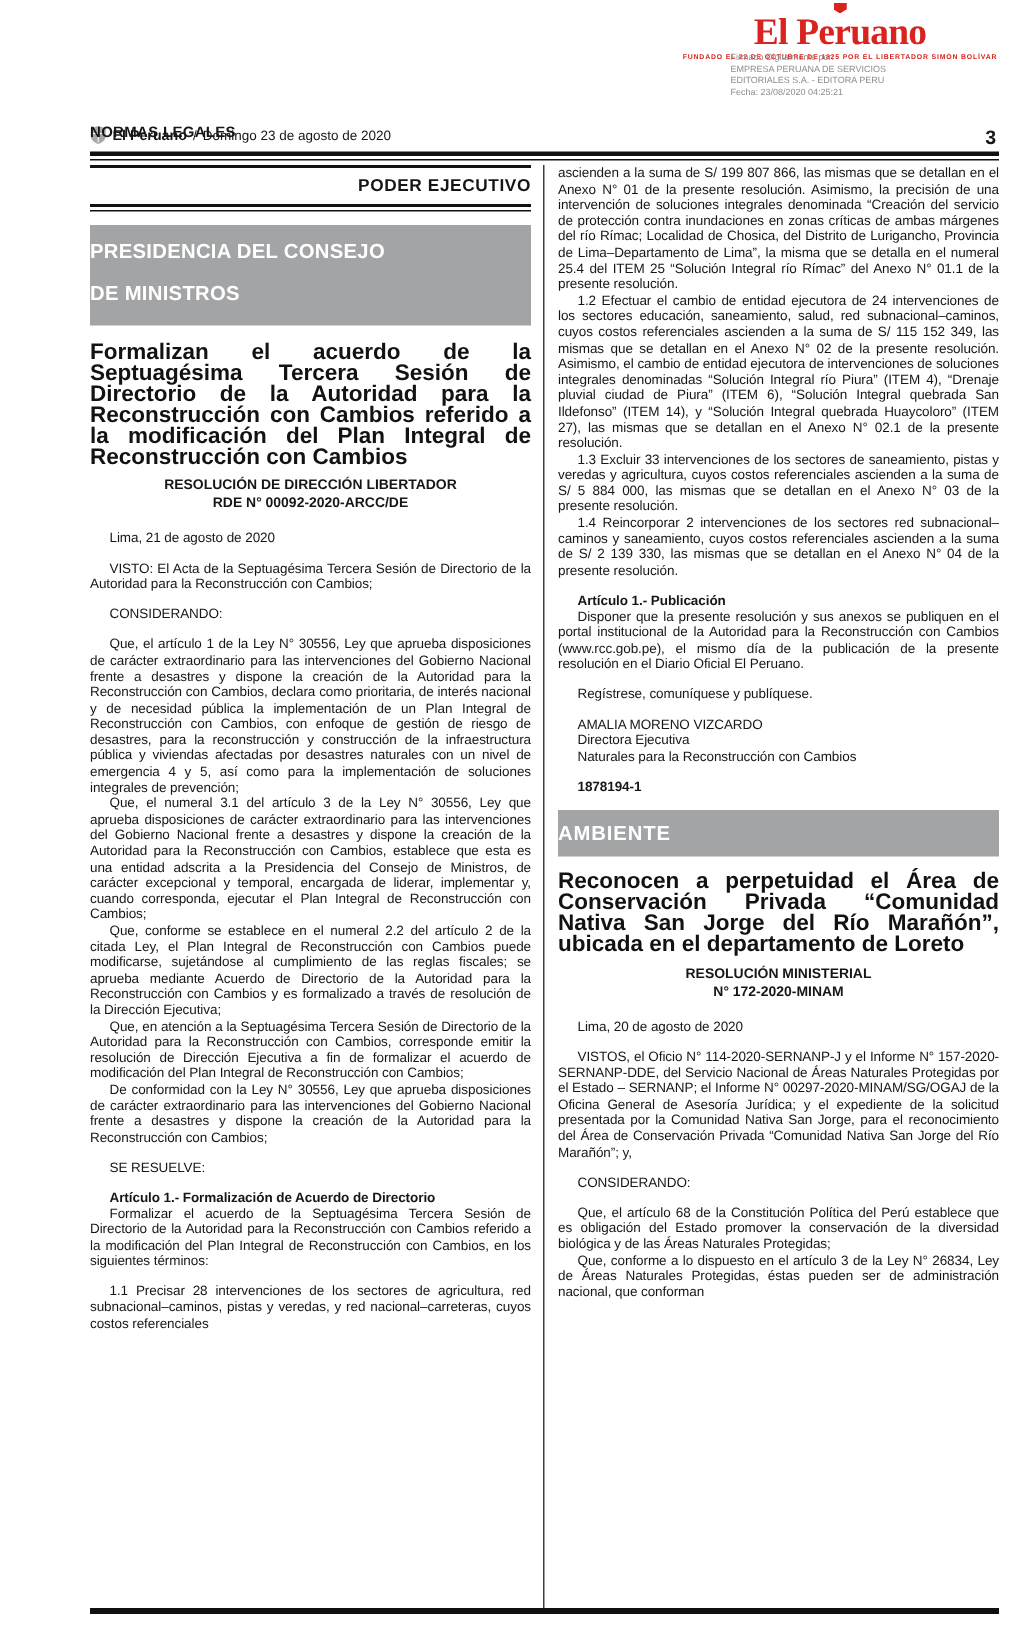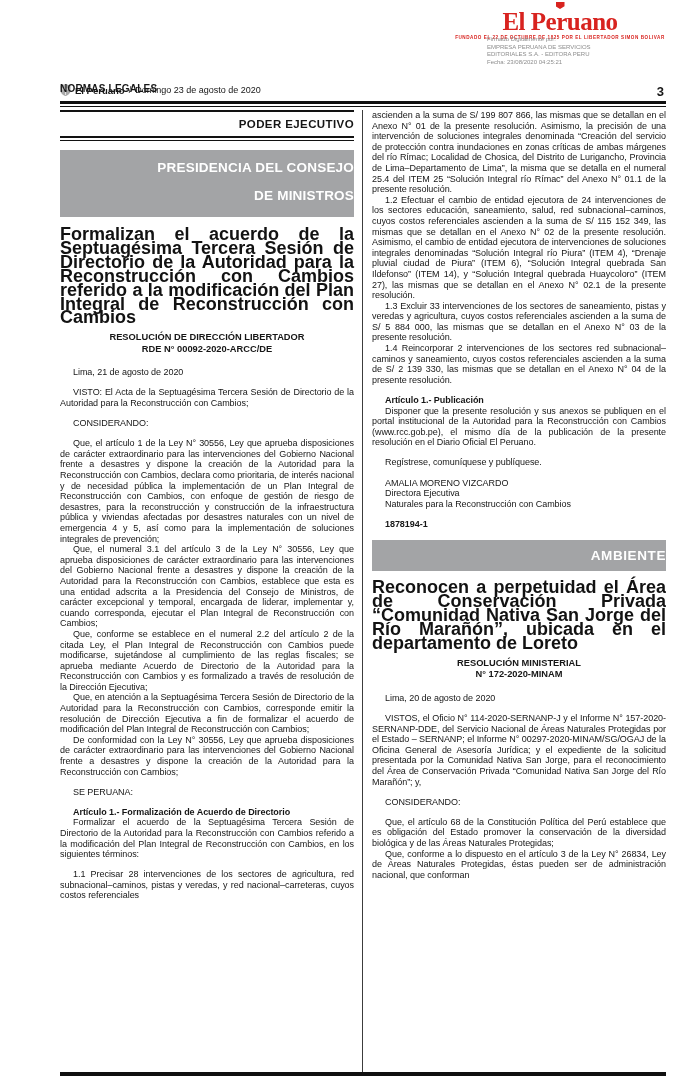--- a/index.html
+++ b/index.html
@@ -29,24 +29,24 @@
     border-top:3px solid #101010;border-bottom:1px solid #101010;}
   .page-bottom-rule{position:absolute;top:1072px;left:60px;right:13px;border-top:4px solid #101010;}
   
   .columns{position:absolute;top:110px;left:60px;right:13px;bottom:9px;display:flex;overflow:hidden;}
   .col-left{width:303px;padding-right:8px;border-right:1px solid #3c3c3c;box-sizing:border-box;}
   .col-right{flex:1;padding-left:9px;overflow:hidden;}
   
   .rubric{border-top:2.5px solid #121212;text-align:right;font-weight:bold;
     font-size:11.5px;padding:6px 0 6px;letter-spacing:0.4px;}
   .double-rule{height:2px;border-top:2.5px solid #121212;border-bottom:1px solid #121212;margin-bottom:9px;}
-  .gray-box{background:#a3a4a6;color:#ffffff;font-weight:bold;text-align:right;}
+  .gray-box{background:#a3a4a6;color:#ffffff;font-weight:bold;text-align:left;}
   .ministry-box{font-size:13.5px;line-height:28px;padding:4px 0 7px;margin-bottom:11px;letter-spacing:0.2px;}
   .ambiente-box{font-size:13.5px;padding:8px 0;margin:11px 0 10px;letter-spacing:0.6px;}
-  .article-title{font-weight:bold;font-size:18px;line-height:13.9px;text-align:justify;
+  .article-title{font-weight:bold;font-size:15px;line-height:13.9px;text-align:justify;
     margin:2px 0 7px;color:#121212;}
   .res-heading{text-align:center;font-weight:bold;font-size:9.3px;line-height:11.5px;margin:7px 0 3px;}
   
   .body-text{margin-top:12px;}
   .body-text p{margin:0;font-size:9px;line-height:10.6px;text-align:justify;letter-spacing:-0.05px;}
   .body-text p.indent{text-indent:13px;}
   .body-text p.bold{font-weight:bold;}
   .body-text p.gap{margin-top:9.5px;}
   .crest-icon{width:11px;height:12px;display:inline-block;}
 </style>
@@ -97,21 +97,21 @@
     </div>
     <div class="body-text">
         <p class="indent ">Lima, 21 de agosto de 2020</p>
         <p class="indent gap">VISTO: El Acta de la Septuagésima Tercera Sesión de Directorio de la Autoridad para la Reconstrucción con Cambios;</p>
         <p class="indent gap">CONSIDERANDO:</p>
         <p class="indent gap">Que, el artículo 1 de la Ley N° 30556, Ley que aprueba disposiciones de carácter extraordinario para las intervenciones del Gobierno Nacional frente a desastres y dispone la creación de la Autoridad para la Reconstrucción con Cambios, declara como prioritaria, de interés nacional y de necesidad pública la implementación de un Plan Integral de Reconstrucción con Cambios, con enfoque de gestión de riesgo de desastres, para la reconstrucción y construcción de la infraestructura pública y viviendas afectadas por desastres naturales con un nivel de emergencia 4 y 5, así como para la implementación de soluciones integrales de prevención;</p>
         <p class="indent ">Que, el numeral 3.1 del artículo 3 de la Ley N° 30556, Ley que aprueba disposiciones de carácter extraordinario para las intervenciones del Gobierno Nacional frente a desastres y dispone la creación de la Autoridad para la Reconstrucción con Cambios, establece que esta es una entidad adscrita a la Presidencia del Consejo de Ministros, de carácter excepcional y temporal, encargada de liderar, implementar y, cuando corresponda, ejecutar el Plan Integral de Reconstrucción con Cambios;</p>
         <p class="indent ">Que, conforme se establece en el numeral 2.2 del artículo 2 de la citada Ley, el Plan Integral de Reconstrucción con Cambios puede modificarse, sujetándose al cumplimiento de las reglas fiscales; se aprueba mediante Acuerdo de Directorio de la Autoridad para la Reconstrucción con Cambios y es formalizado a través de resolución de la Dirección Ejecutiva;</p>
         <p class="indent ">Que, en atención a la Septuagésima Tercera Sesión de Directorio de la Autoridad para la Reconstrucción con Cambios, corresponde emitir la resolución de Dirección Ejecutiva a fin de formalizar el acuerdo de modificación del Plan Integral de Reconstrucción con Cambios;</p>
         <p class="indent ">De conformidad con la Ley N° 30556, Ley que aprueba disposiciones de carácter extraordinario para las intervenciones del Gobierno Nacional frente a desastres y dispone la creación de la Autoridad para la Reconstrucción con Cambios;</p>
-        <p class="indent gap">SE PERUANA:</p>
+        <p class="indent gap">SE RESUELVE:</p>
         <p class="indent bold gap">Artículo 1.- Formalización de Acuerdo de Directorio</p>
         <p class="indent ">Formalizar el acuerdo de la Septuagésima Tercera Sesión de Directorio de la Autoridad para la Reconstrucción con Cambios referido a la modificación del Plan Integral de Reconstrucción con Cambios, en los siguientes términos:</p>
         <p class="indent gap">1.1 Precisar 28 intervenciones de los sectores de agricultura, red subnacional–caminos, pistas y veredas, y red nacional–carreteras, cuyos costos referenciales</p>
       </div>
   </div>
 
   <div class="col-right">
     <div class="body-text" style="margin-top:0;">
         <p class="">ascienden a la suma de S/ 199 807 866, las mismas que se detallan en el Anexo N° 01 de la presente resolución. Asimismo, la precisión de una intervención de soluciones integrales denominada “Creación del servicio de protección contra inundaciones en zonas críticas de ambas márgenes del río Rímac; Localidad de Chosica, del Distrito de Lurigancho, Provincia de Lima–Departamento de Lima”, la misma que se detalla en el numeral 25.4 del ITEM 25 “Solución Integral río Rímac” del Anexo N° 01.1 de la presente resolución.</p>
         <p class="indent ">1.2 Efectuar el cambio de entidad ejecutora de 24 intervenciones de los sectores educación, saneamiento, salud, red subnacional–caminos, cuyos costos referenciales ascienden a la suma de S/ 115 152 349, las mismas que se detallan en el Anexo N° 02 de la presente resolución. Asimismo, el cambio de entidad ejecutora de intervenciones de soluciones integrales denominadas “Solución Integral río Piura” (ITEM 4), “Drenaje pluvial ciudad de Piura” (ITEM 6), “Solución Integral quebrada San Ildefonso” (ITEM 14), y “Solución Integral quebrada Huaycoloro” (ITEM 27), las mismas que se detallan en el Anexo N° 02.1 de la presente resolución.</p>

